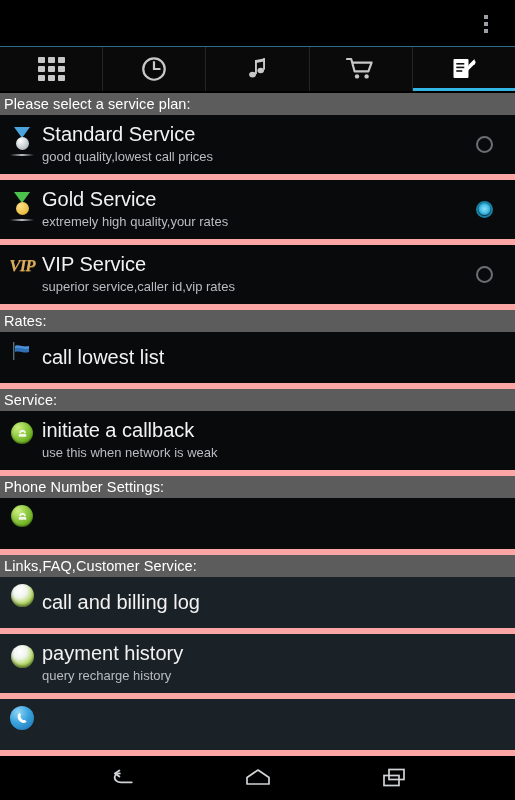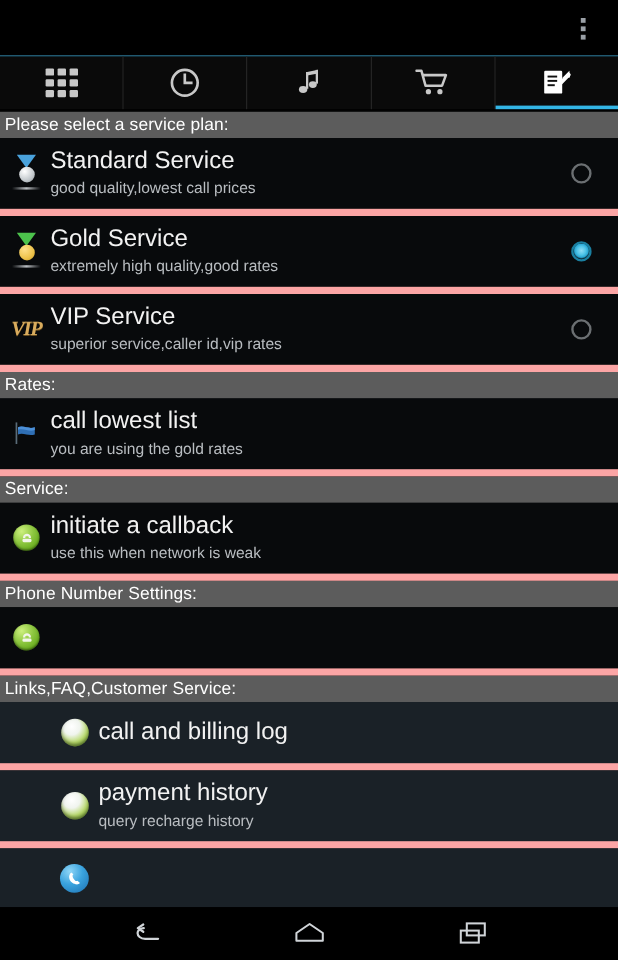--- a/index.html
+++ b/index.html
@@ -60,24 +60,24 @@
     white-space:nowrap; overflow:hidden;
   }
 
   .row {
     position:relative;
     display:flex; align-items:center;
     padding:7px 0 8px 0;
     background:#080a0c;
     border-bottom:6px solid #fca5a5;
   }
-  .row.bluish { background:#1a2127;padding-left:40px; }
+  .row.bluish { background:#1a2127; }
   .row .iconwrap {
     width:40px; min-width:40px; height:36px;
-    display:flex; align-items:center; justify-content:center;
+    display:flex; justify-content:center;
     margin-left:2px;
   }
   .row .texts { flex:1; min-width:0; }
   .row .title {
     color:#f2f2f2; font-size:20px; line-height:25px;
     white-space:nowrap; overflow:hidden; text-overflow:ellipsis;
   }
   .row .subtitle {
     color:#b9bdc1; font-size:13px; line-height:18px; margin-top:1px;
     white-space:nowrap; overflow:hidden; text-overflow:ellipsis;
@@ -248,21 +248,21 @@
     <div class="row">
       <div class="iconwrap">
         <div class="medal gold">
             <div class="ribbon"></div>
             <div class="disc"></div>
             <div class="base"></div>
           </div>
       </div>
       <div class="texts">
         <div class="title">Gold Service</div>
-        <div class="subtitle">extremely high quality,good rates</div>
+        <div class="subtitle">extremely high quality,your rates</div>
       </div>
       <div class="radio on"></div>
     </div>
 
     <div class="row">
       <div class="iconwrap">
         <div class="vip">VIP</div>
       </div>
       <div class="texts">
         <div class="title">VIP Service</div>
@@ -276,21 +276,20 @@
     <div class="row">
       <div class="iconwrap">
         <svg class="flagicon" viewBox="0 0 24 24">
           <rect x="3" y="3" width="1.4" height="18" fill="#5a6b78"></rect>
           <path d="M5 7 C10 5.2 14 9 19 7 L19 13 C14 15 10 11.2 5 13 Z" fill="#2f6fb5"></path>
           <path d="M5 7 C10 5.2 14 9 19 7 L19 9.4 C14 11.2 10 7.6 5 9.2 Z" fill="#4c90d8"></path>
         </svg>
       </div>
       <div class="texts">
         <div class="title">call lowest list</div>
-        <div class="subtitle">you are using the gold rates</div>
       </div>
     </div>
 
     <div class="section-header">Service:</div>
 
     <div class="row">
       <div class="iconwrap">
         <div class="orb">
           <svg width="13" height="13" viewBox="0 0 24 24">
             <path d="M6 10 C6 7 9 5 12 5 C15 5 18 7 18 10 L18 11.6 L14.6 11.6 L14.6 9.6 C13.8 9.2 13 9 12 9 C11 9 10.2 9.2 9.4 9.6 L9.4 11.6 L6 11.6 Z" fill="#f2f5ea"></path>

